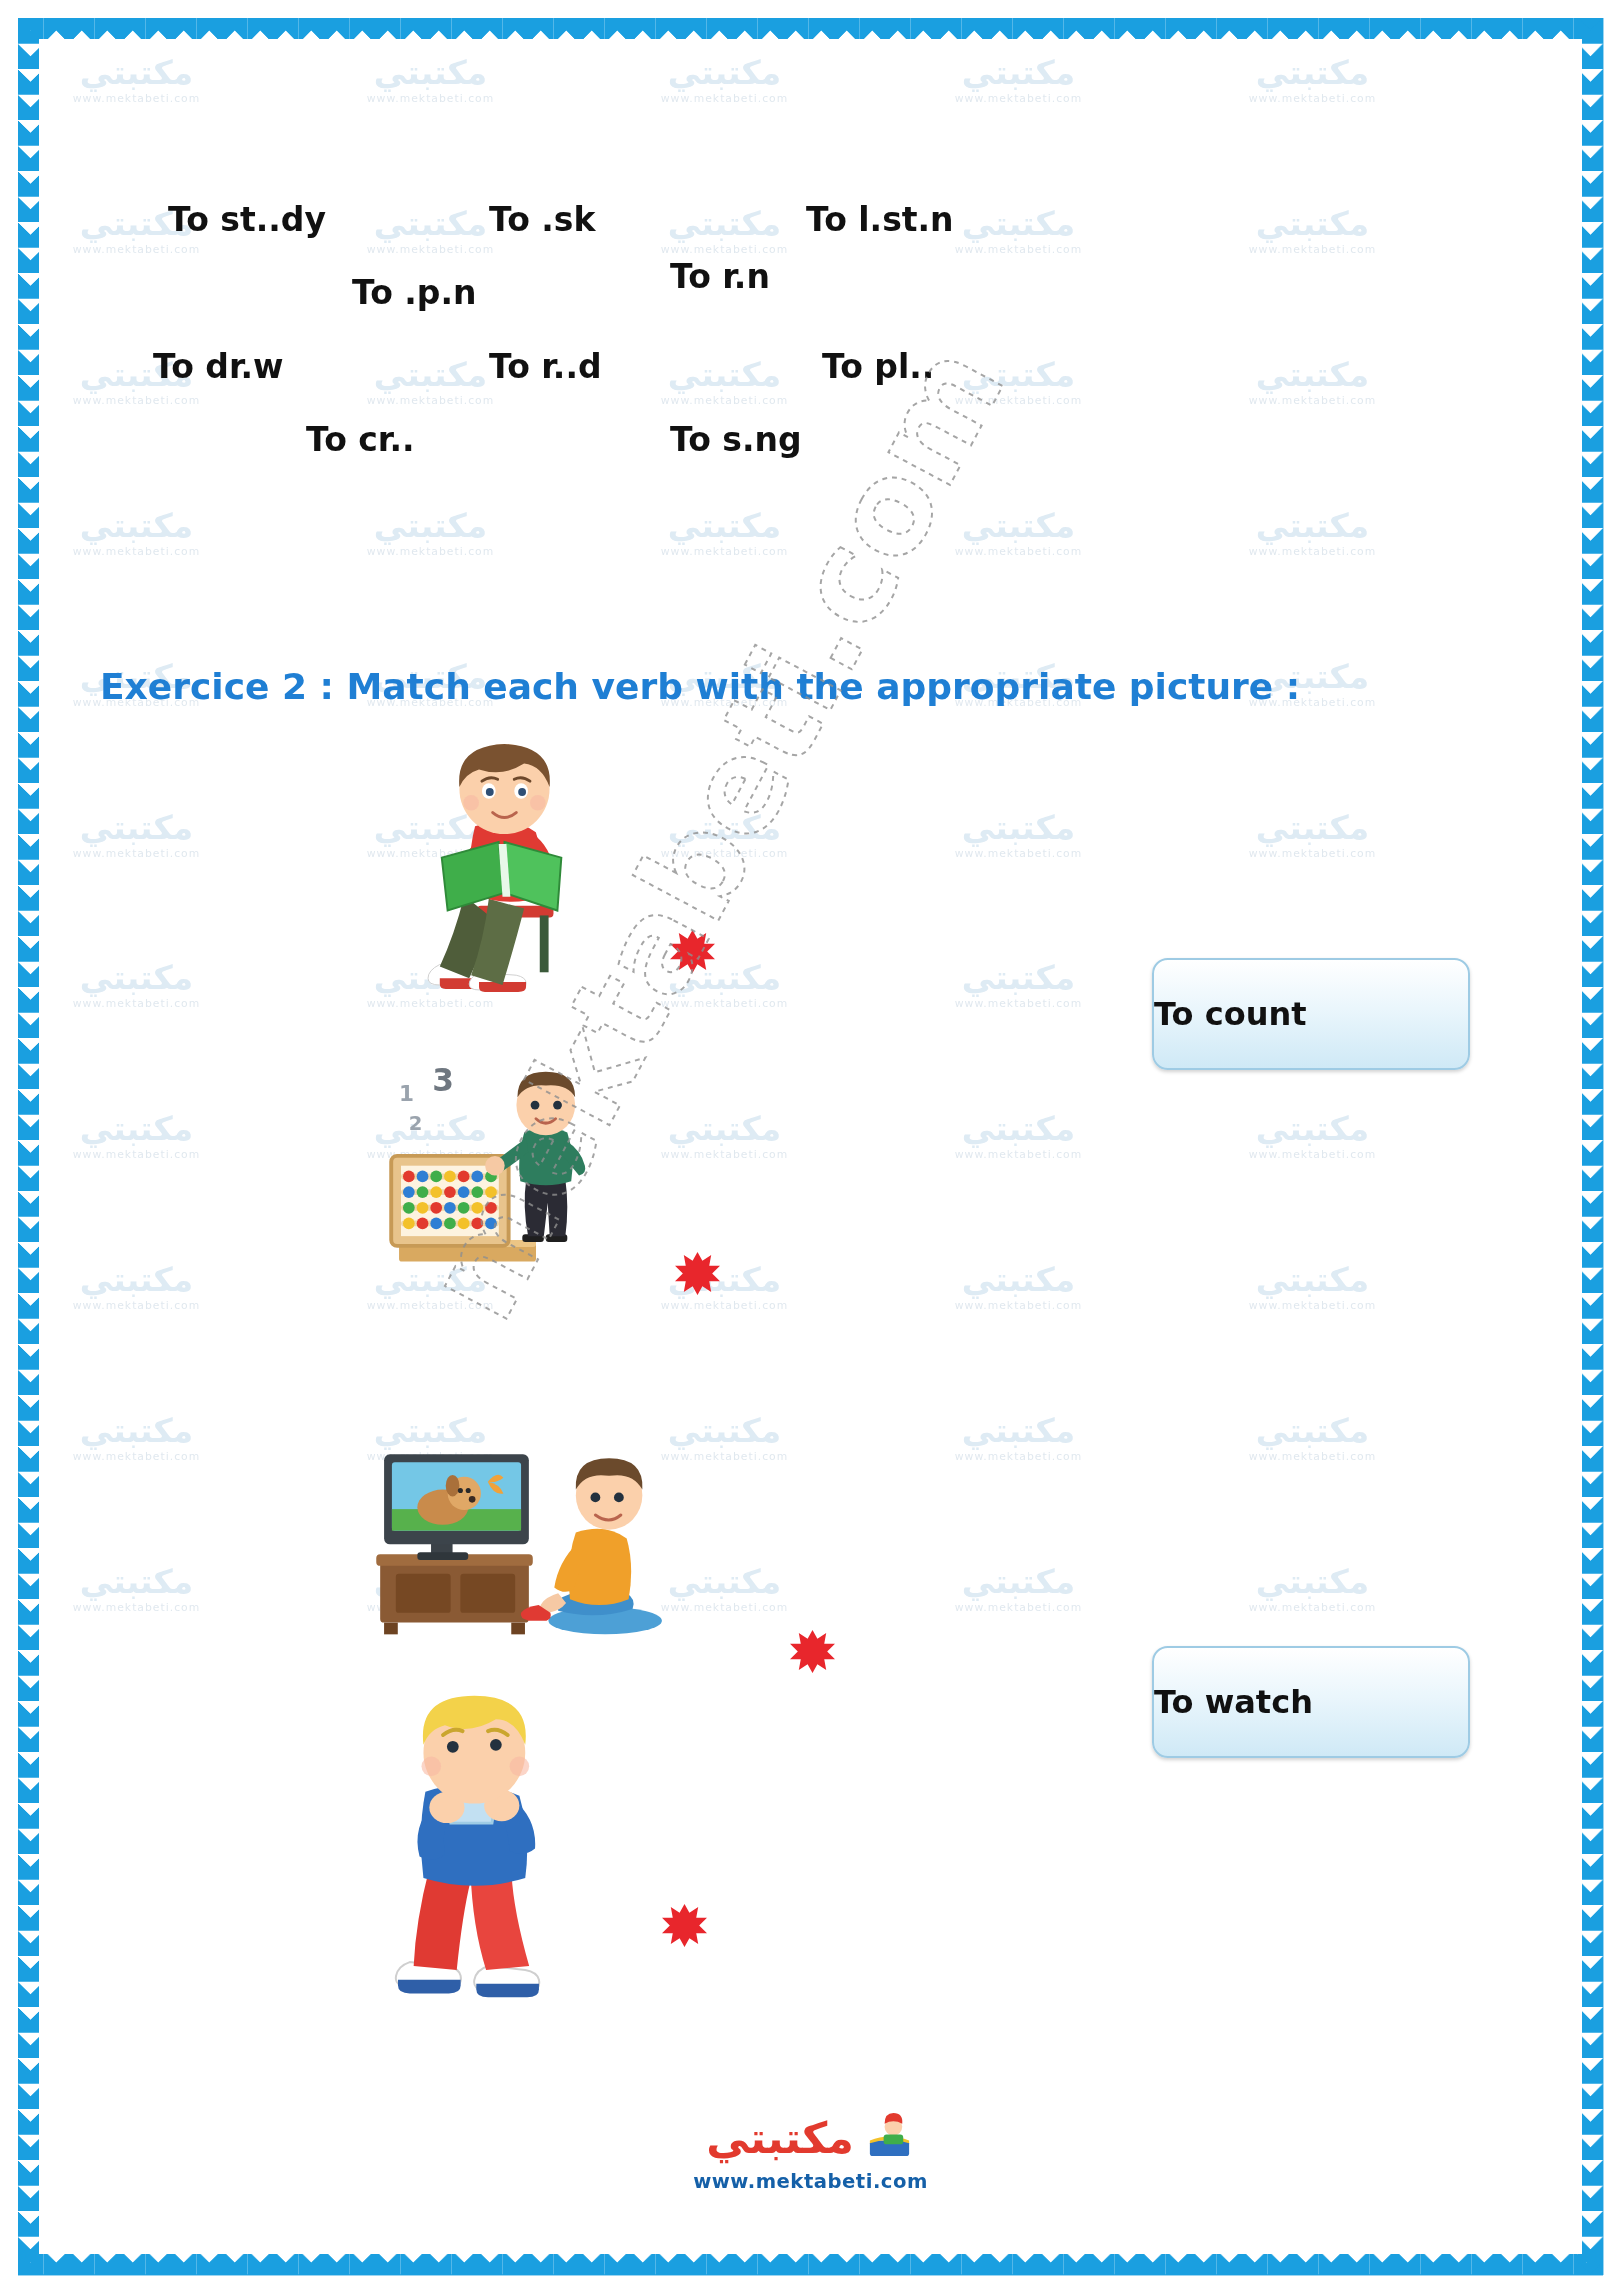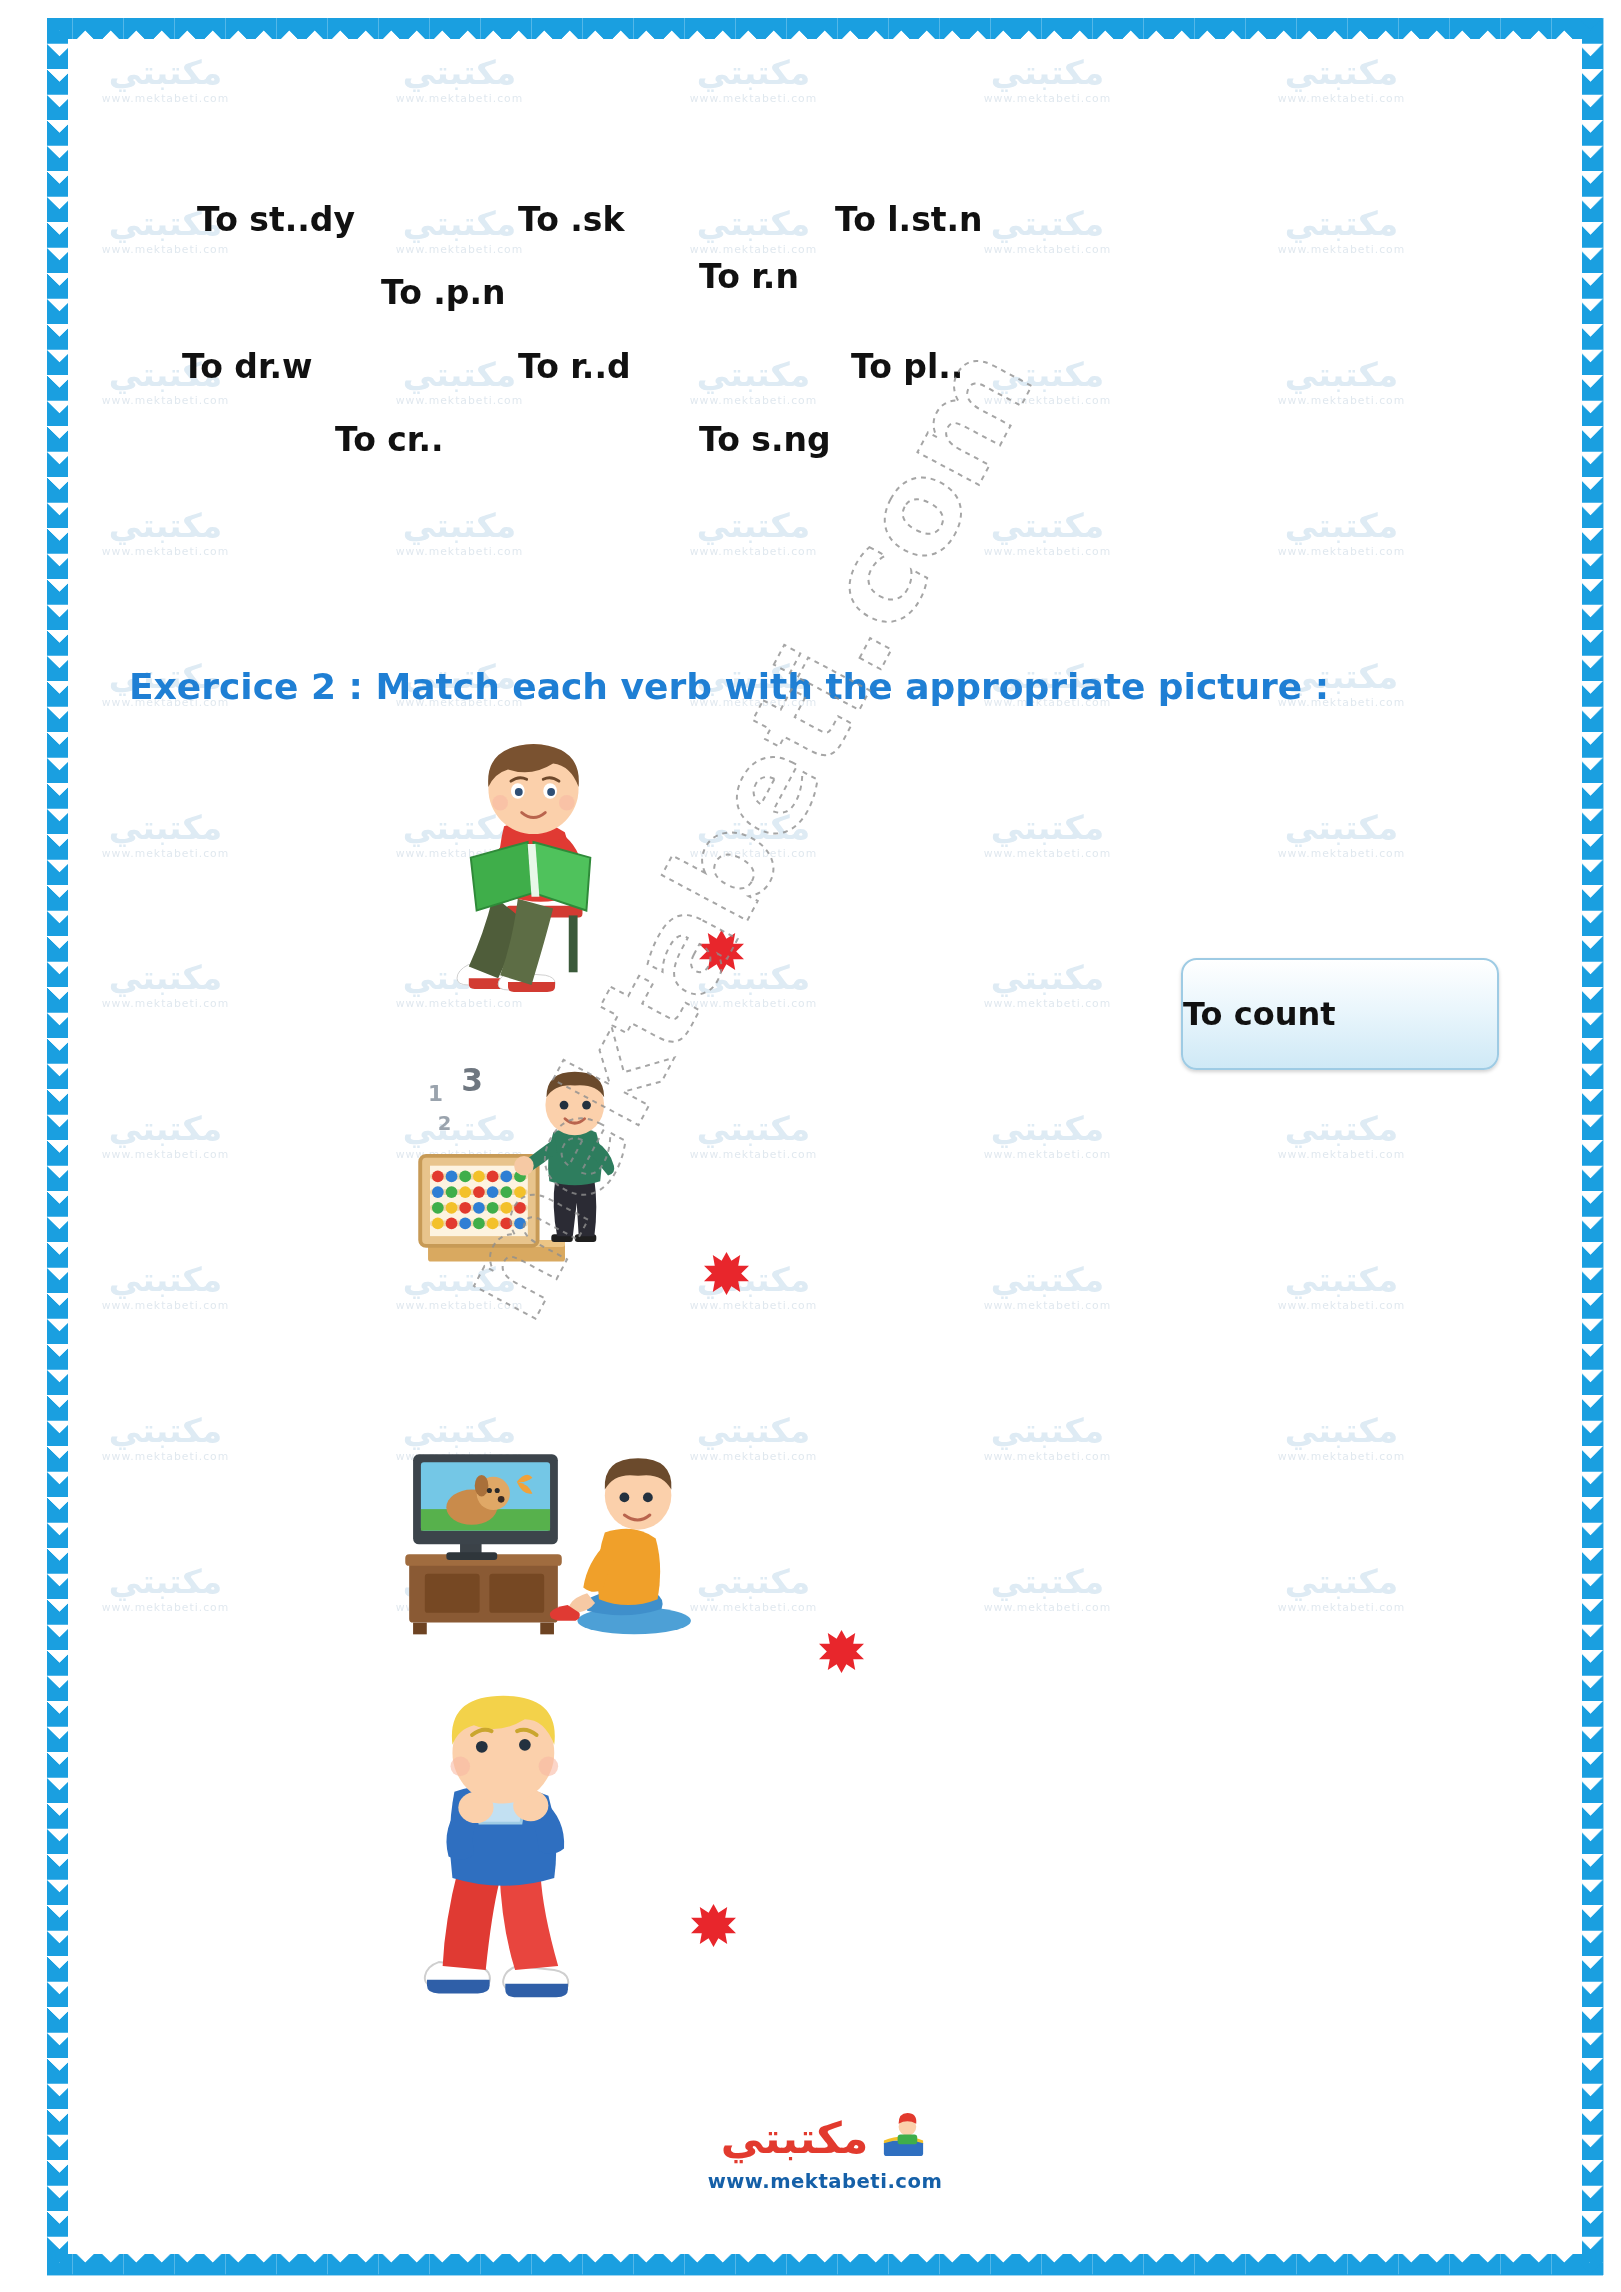--- a/index.html
+++ b/index.html
@@ -13,21 +13,20 @@
     position: relative;
     font-family: "Liberation Sans", sans-serif;
     overflow: hidden;
   }
 
   
   .page {
     position: absolute;
     inset: 0;
     background: #ffffff;
-    margin-left: 29px;
   }
   .zigzag-border {
     position: absolute;
     inset: 17.6px;
     border: 0;
     pointer-events: none;
   }
   .zz {
     position: absolute;
     background-repeat: repeat-x;
@@ -633,20 +632,23 @@
     </div>
     <div class="dot" style="left:619px; top:1860px;">
       <svg width="45" height="45" viewBox="0 0 46 46">
         <path d="M23 1 l5 9 l9-6 l-2 11 l11 0 l-8 8 l8 8 l-11 0 l2 11 l-9-6 l-5 9 l-5-9 l-9 6 l2-11 l-11 0 l8-8 l-8-8 l11 0 l-2-11 l9 6z" fill="#e8262c"></path>
       </svg>
     </div>
 
     <div class="card" style="left:1109px; top:915px;">
       <span>To count</span>
     </div>
+    <div class="card" style="left:1109px; top:1603px;">
+      <span>To watch</span>
+    </div>
 
     <div class="footer">
       <div class="footer-logo">
         <div style="display:flex; align-items:center; justify-content:center; gap:9.8px;">
           <span class="footer-ar">مكتبتي</span>
           <span>
             <svg width="51" height="51" viewBox="0 0 52 52">
               <rect x="6" y="30" width="40" height="16" rx="3" fill="#2f6fc0"></rect>
               <path d="M6 30 q20-8 40 0 v3 q-20-7 -40 0z" fill="#f3c12a"></path>
               <circle cx="30" cy="16" r="9" fill="#fbd0ab"></circle>

